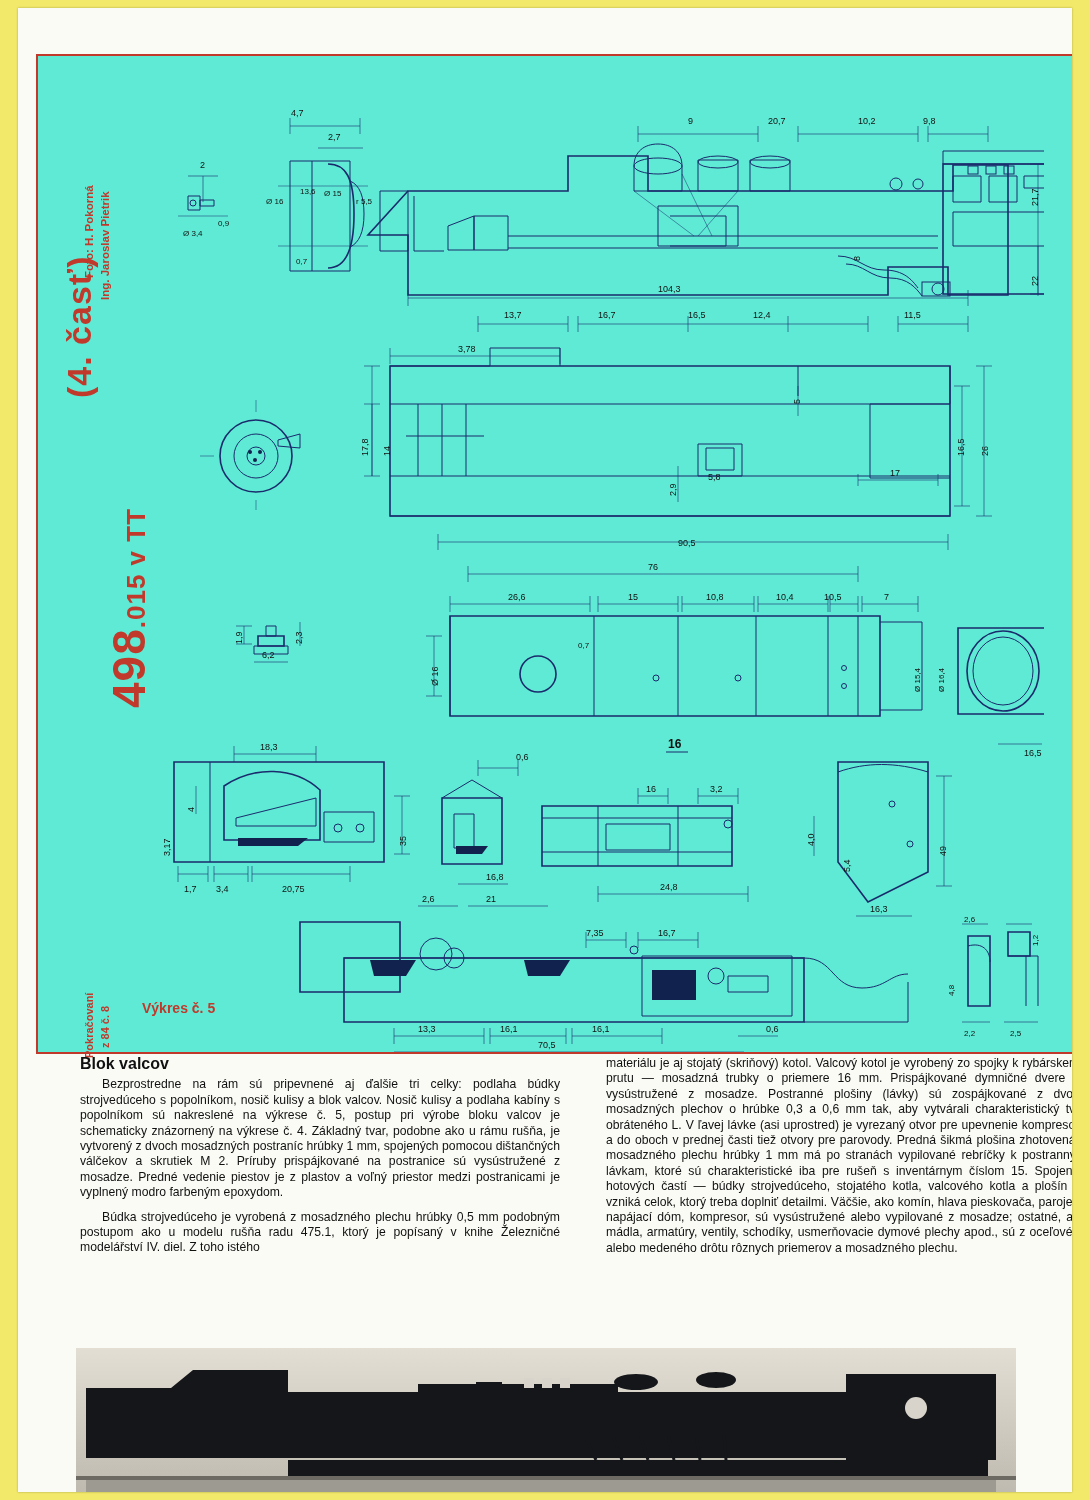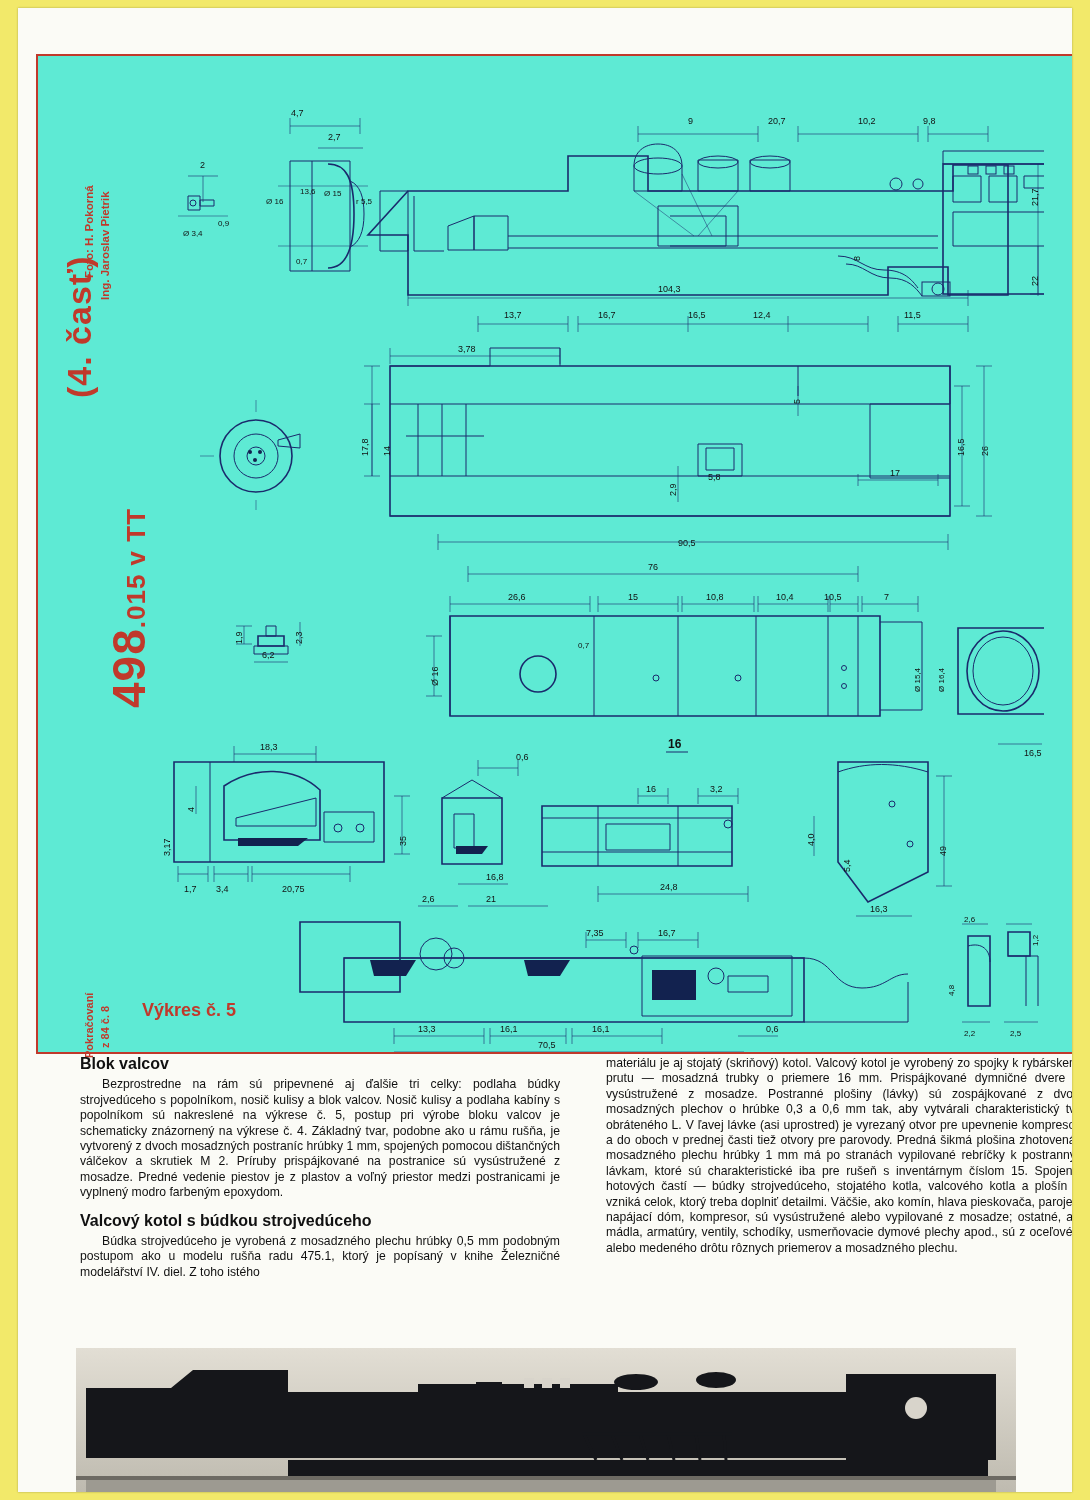--- a/index.html
+++ b/index.html
@@ -408,27 +408,26 @@
 
     <div class="rot bigtitle" style="left:62px;top:660px;">
       <span>498</span><span class="small">.015 v TT</span>
     </div>
     <div class="rot bigtitle" style="left:20px;top:350px;font-size:34px;">(4. časť)</div>
 
     <div class="rot pokrac" style="left:42px;top:1010px;">Pokračovaní</div>
     <div class="rot pokrac" style="left:58px;top:1000px;">z 84 č. 8</div>
   </div>
 
-  <div style="position:absolute;left:124px;top:992px;color:#c0392b;font-size:18px;font-weight:bold;">Výkres č. 5</div>
+  <div style="position:absolute;left:124px;top:992px;color:#c0392b;font-size:14px;font-weight:bold;">Výkres č. 5</div>
 
   <div class="text-area">
     <div class="col left">
       <h3>Blok valcov</h3>
       <p>Bezprostredne na rám sú pripevnené aj ďalšie tri celky: podlaha búdky strojvedúceho s popolníkom, nosič kulisy a blok valcov. Nosič kulisy a podlaha kabíny s popolníkom sú nakreslené na výkrese č. 5, postup pri výrobe bloku valcov je schematicky znázornený na výkrese č. 4. Základný tvar, podobne ako u rámu rušňa, je vytvorený z dvoch mosadzných postraníc hrúbky 1 mm, spojených pomocou dištančných válčekov a skrutiek M 2. Príruby prispájkované na postranice sú vysústružené z mosadze. Predné vedenie piestov je z plastov a voľný priestor medzi postranicami je vyplnený modro farbeným epoxydom.</p>
-      <h3 class="sub">Valcový kotol s búdkou strojvedúceho</h3>
       <p>Búdka strojvedúceho je vyrobená z mosadzného plechu hrúbky 0,5 mm podobným postupom ako u modelu rušňa radu 475.1, ktorý je popísaný v knihe Železničné modelářství IV. diel. Z toho istého</p>
     </div>
     <div class="col right">
       <p style="text-indent:0">materiálu je aj stojatý (skriňový) kotol. Valcový kotol je vyrobený zo spojky k rybárskemu prutu — mosadzná trubky o priemere 16 mm. Prispájkované dymničné dvere sú vysústružené z mosadze. Postranné plošiny (lávky) sú zospájkované z dvoch mosadzných plechov o hrúbke 0,3 a 0,6 mm tak, aby vytvárali charakteristický tvar obráteného L. V ľavej lávke (asi uprostred) je vyrezaný otvor pre upevnenie kompresora a do oboch v prednej časti tiež otvory pre parovody. Predná šikmá plošina zhotovená z mosadzného plechu hrúbky 1 mm má po stranách vypilované rebríčky k postranným lávkam, ktoré sú charakteristické iba pre rušeň s inventárnym číslom 15. Spojením hotových častí — búdky strojvedúceho, stojatého kotla, valcového kotla a plošín — vzniká celok, ktorý treba doplniť detailmi. Väčšie, ako komín, hlava pieskovača, parojem, napájací dóm, kompresor, sú vysústružené alebo vypilované z mosadze; ostatné, ako mádla, armatúry, ventily, schodíky, usmerňovacie dymové plechy apod., sú z oceľového alebo medeného drôtu rôznych priemerov a mosadzného plechu.</p>
     </div>
   </div>
 
   <div class="photo">
     <svg width="940" height="150" viewBox="0 0 940 150">
       <defs>

